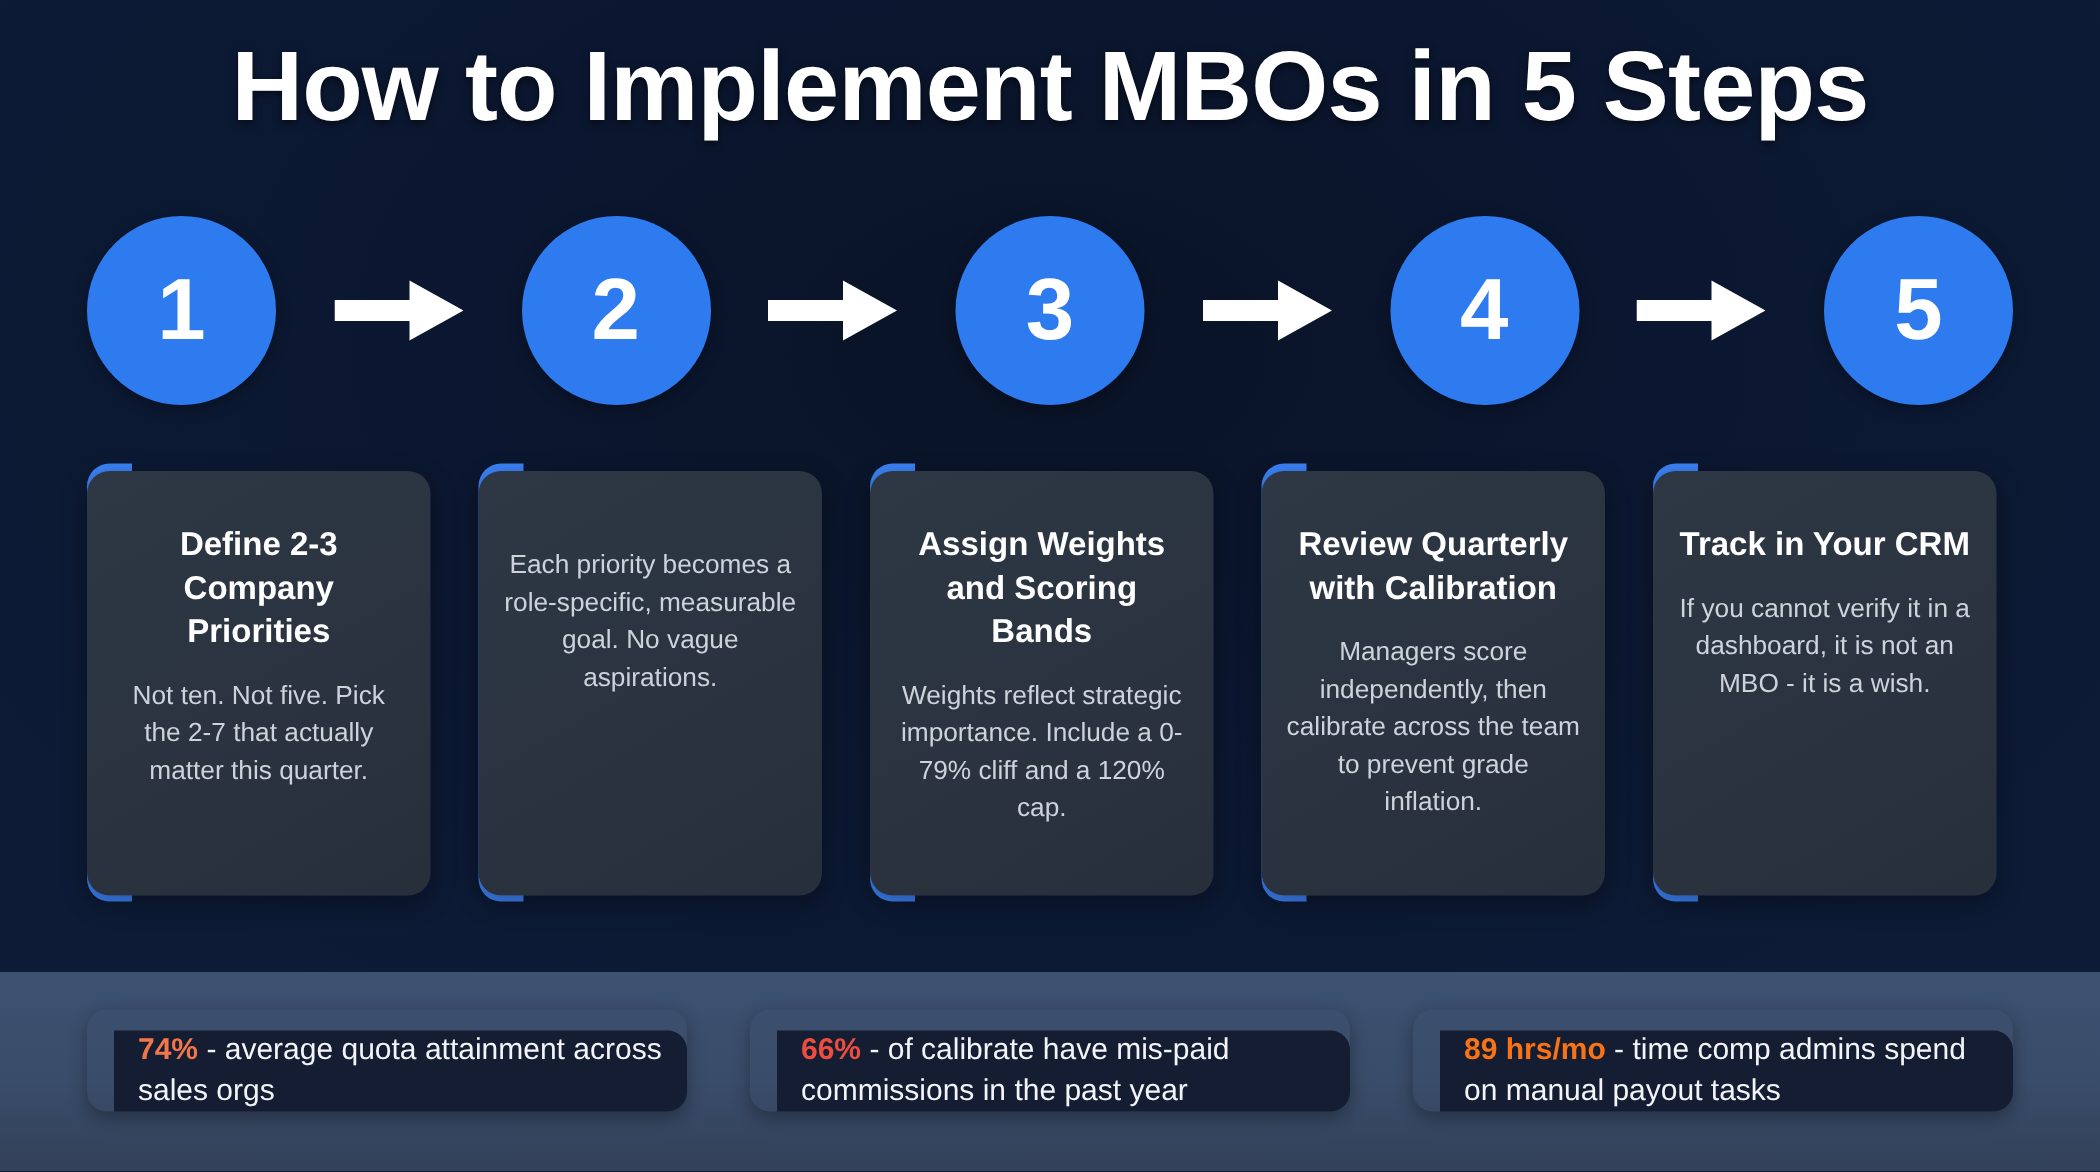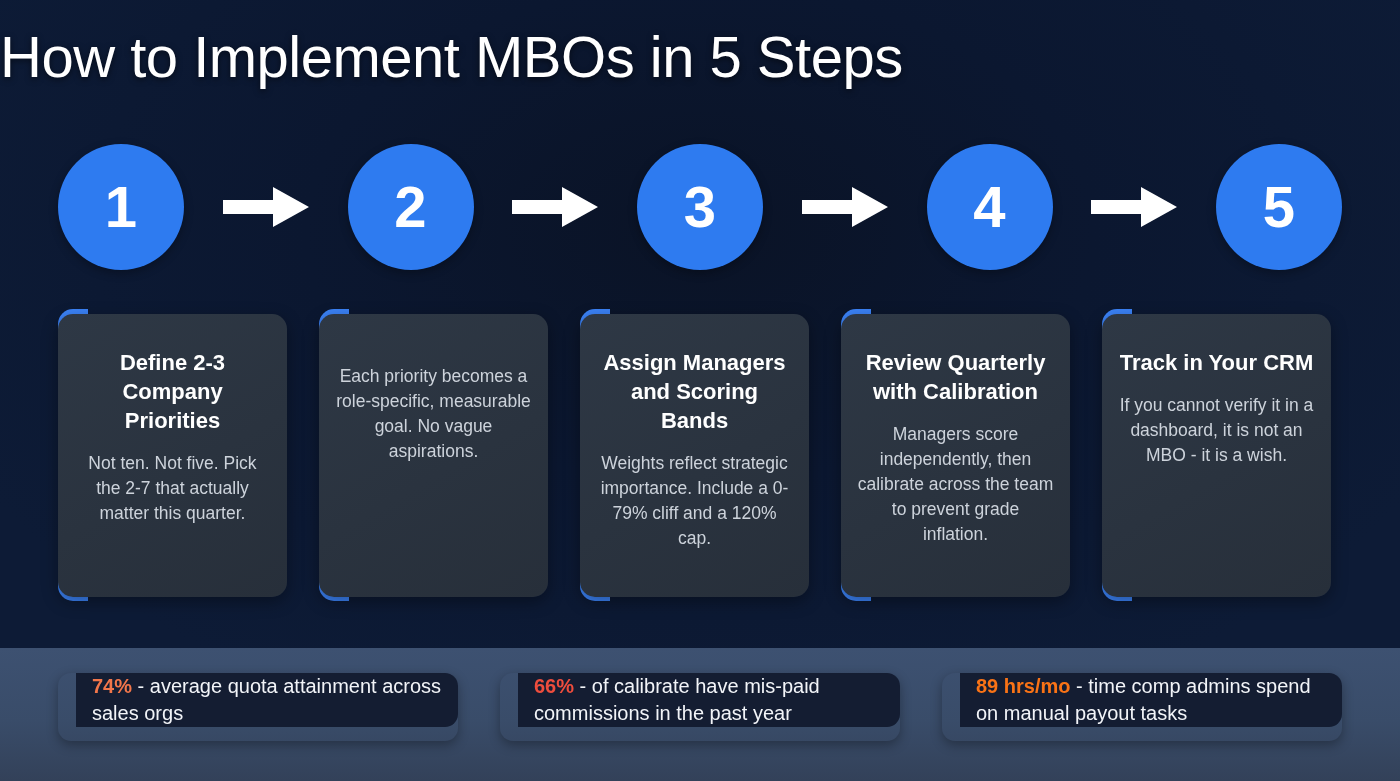--- a/index.html
+++ b/index.html
@@ -25,24 +25,24 @@
     height:781px;
     background:
       radial-gradient(ellipse 820px 520px at 50% 30%, #0a1326 0%, #0b1730 48%, #0d1b36 100%);
     overflow:hidden;
   }
 
   
   #title {
     position:absolute;
     top:22px; left:0; right:0;
-    text-align:left;
-    font-size:58px;
+    text-align:center;
+    font-size:66px;
     line-height:70px;
-    font-weight:normal;
+    font-weight:bold;
     color:#ffffff;
     letter-spacing:-0.5px;
     text-shadow:0 2px 6px rgba(0,0,0,.55);
     white-space:nowrap;
   }
 
   
   #steps-row {
     position:absolute;
     top:144px;
@@ -140,21 +140,21 @@
     width:1284px;
     height:80px;
     display:flex;
     justify-content:space-between;
   }
   .stat-pill {
     position:relative;
     width:400px;
     height:68px;
     display:flex;
-    align-items:flex-start;
+    align-items:flex-end;
     border-radius:13px;
     box-shadow:0 4px 12px rgba(0,0,0,.32);
   }
   .stat-accent {
     flex:0 0 18px;
     border-radius:13px 0 0 13px;
   }
   .stat-text {
     flex:1 1 auto;
     background:#141d32;
@@ -230,21 +230,21 @@
     <div class="step-card">
       <div class="card-accent"></div>
       <div class="card-body">
         <div class="card-desc">Each priority becomes a role-specific, measurable goal. No vague aspirations.</div>
       </div>
     </div>
 
     <div class="step-card">
       <div class="card-accent"></div>
       <div class="card-body">
-        <div class="card-title">Assign Managers and Scoring Bands</div>
+        <div class="card-title">Assign Weights and Scoring Bands</div>
         <div class="card-desc">Weights reflect strategic importance. Include a 0-79% cliff and a 120% cap.</div>
       </div>
     </div>
 
     <div class="step-card">
       <div class="card-accent"></div>
       <div class="card-body">
         <div class="card-title">Review Quarterly with Calibration</div>
         <div class="card-desc">Managers score independently, then calibrate across the team to prevent grade inflation.</div>
       </div>

